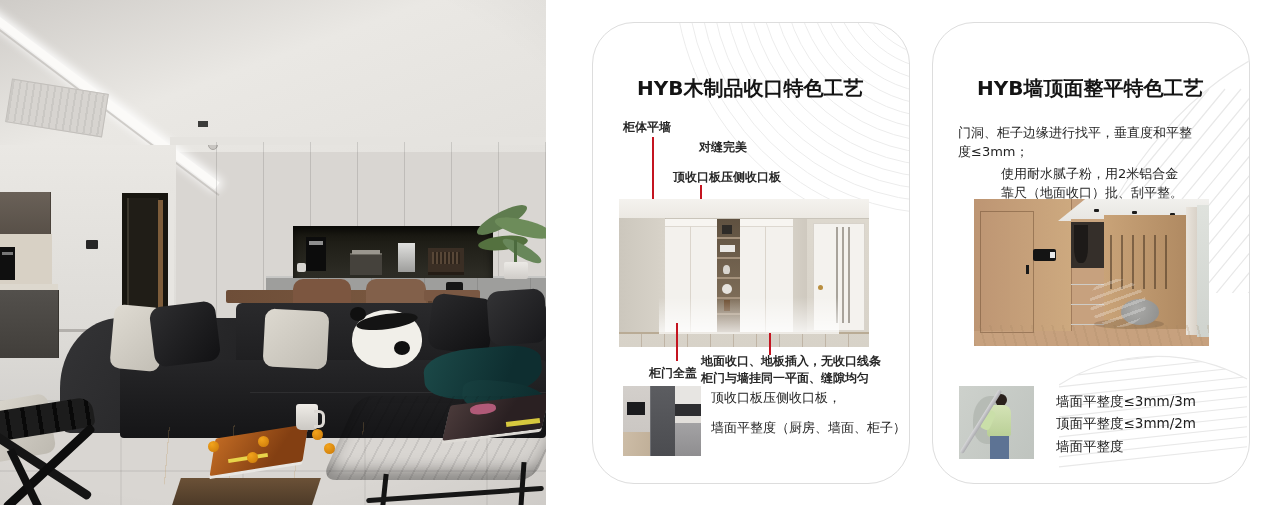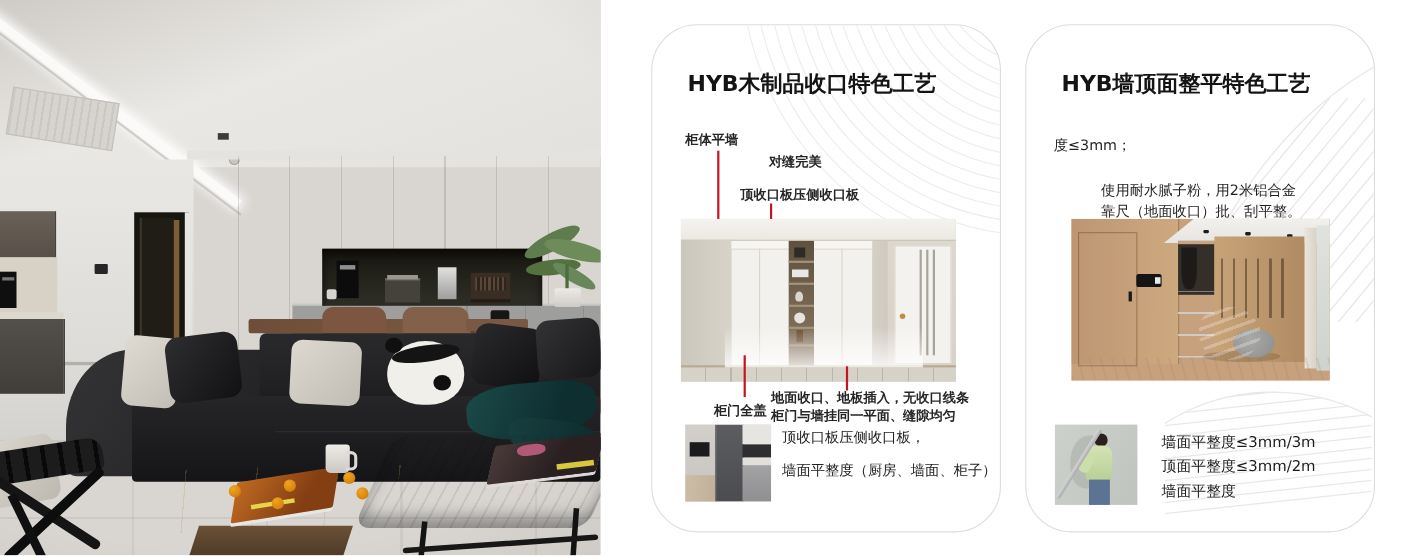--- a/index.html
+++ b/index.html
@@ -99,21 +99,21 @@
   .h-ct2leg2{left:520px;top:462px;width:5px;height:44px;background:#131313;transform:rotate(4deg);}
   .h-ct2bar{left:366px;top:492px;width:178px;height:5px;background:#171717;transform:rotate(-4deg);border-radius:3px;}
   .h-mag2{left:446px;top:400px;width:100px;height:34px;background:linear-gradient(115deg,#4a3a3a,#2a2022 60%);border-radius:2px;transform:rotate(-7deg) skewX(-20deg);box-shadow:0 3px 0 #dedbd6;}
   .h-mag2a{left:470px;top:404px;width:26px;height:10px;background:#b05a78;border-radius:40%;transform:rotate(-7deg);}
   .h-mag2line{left:506px;top:420px;width:34px;height:5px;background:#d8c93e;transform:rotate(-7deg);}
   .h-vig{left:0;top:0;width:546px;height:505px;background:radial-gradient(120% 90% at 40% 45%,transparent 60%,rgba(0,0,0,.10));}
 
   
   .card{position:absolute;top:22px;width:316px;height:460px;background:#fff;border:1px solid #dddddd;border-radius:42px;overflow:hidden;}
   .card1{left:592px;} .card2{left:932px;}
-  .card h2{position:absolute;left:28px;top:36px;margin:4px;font-size:20px;font-weight:bold;color:#141414;white-space:nowrap;}
+  .card h2{position:absolute;left:28px;top:36px;margin:16px;font-size:20px;font-weight:bold;color:#141414;white-space:nowrap;}
   .deco{position:absolute;}
   .deco1{right:0;top:0;}
   .deco2{right:0;top:26px;}
   .lbl{position:absolute;font-size:12px;font-weight:600;color:#262626;white-space:nowrap;line-height:17px;}
   .redline{position:absolute;width:2px;background:#c41420;}
   .c1-l1{left:30px;top:96px;}
   .c1-l2{left:106px;top:116px;}
   .c1-l3{left:80px;top:146px;}
   .c1-l4{left:208px;top:126px;}
   .c1-l5{left:56px;top:342px;}
@@ -417,20 +417,21 @@
             <line x1="-10" y1="389" x2="195" y2="367"></line>
           <line x1="-10" y1="399" x2="195" y2="377"></line>
             <line x1="-10" y1="409" x2="195" y2="387"></line>
           <line x1="-10" y1="419" x2="195" y2="397"></line>
         </g>
       </g>
     </svg>
     <h2>HYB墙顶面整平特色工艺</h2>
 
     <div class="para c2-p1">
+      <div>门洞、柜子边缘进行找平，垂直度和平整</div>
       <div>度≤3mm；</div>
     </div>
     <div class="para c2-p2">
       <div>使用耐水腻子粉，用2米铝合金</div>
       <div>靠尺（地面收口）批、刮平整。</div>
     </div>
 
     <div class="scene r2">
       <div class="r2-leftwall"></div>
       <div class="r2-ceil"></div>

